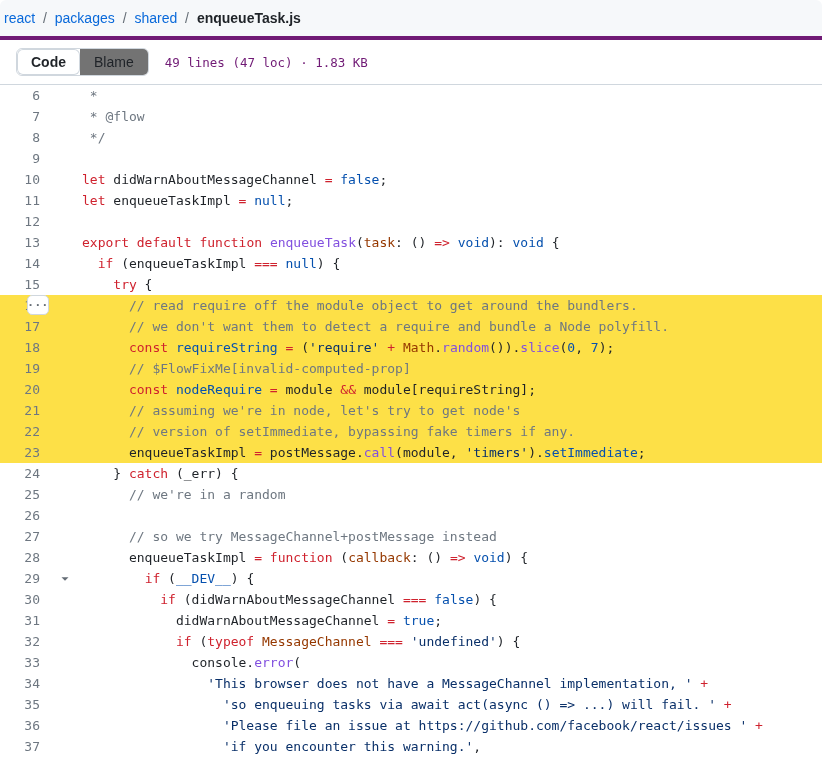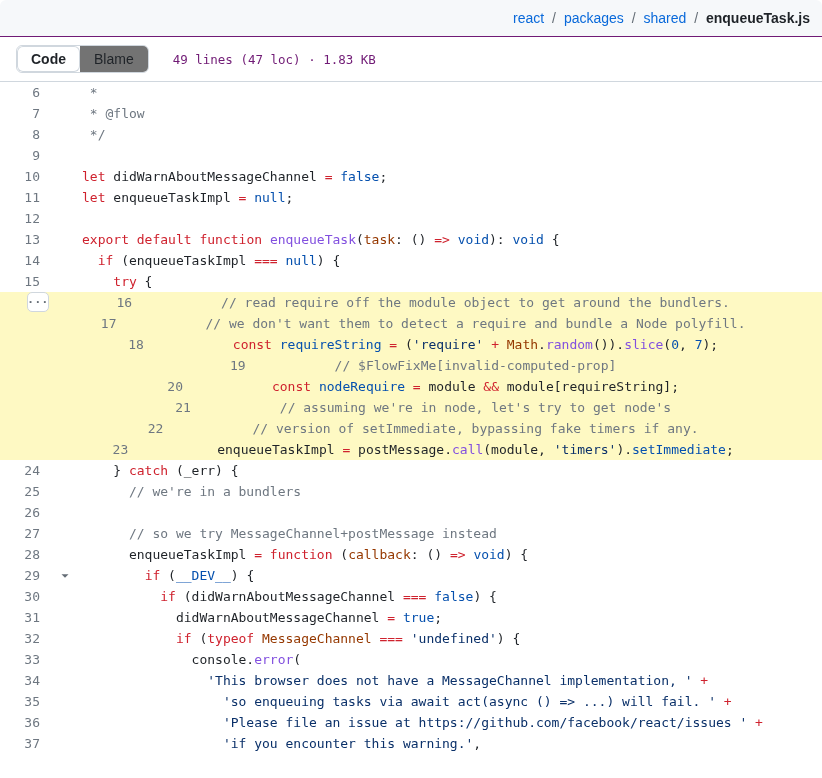--- a/index.html
+++ b/index.html
@@ -4,35 +4,34 @@
 <style>
 * { margin: 0; padding: 0; box-sizing: border-box; }
 body {
   font-family: -apple-system, BlinkMacSystemFont, "Segoe UI", Helvetica, Arial, sans-serif;
   font-size: 14px;
   color: #1f2328;
   background: #fff;
   width: 822px;
 }
 .breadcrumb-bar {
-  padding: 10px 12px;
-  border-bottom: 1px solid #701a75;
+  padding: 10px 4px;
+  border-bottom: 4px solid #701a75;
   background: #f6f8fa;
   border-radius: 6px 6px 0 0;
-  text-align: right;
 }
 .breadcrumb-bar a { color: #0969da; text-decoration: none; }
 .breadcrumb-bar .sep { color: #656d76; margin: 0 4px; }
 .breadcrumb-bar .current { color: #1f2328; font-weight: 600; }
 .toolbar {
   padding: 8px 16px;
   border-bottom: 1px solid #d0d7de;
   display: flex;
   align-items: center;
-  gap: 8px;
+  gap: 0;
 }
 .seg-group {
   display: inline-flex;
   border: 1px solid #d0d7de;
   border-radius: 6px;
   overflow: hidden;
 }
 .seg-btn {
   background: #737373;
   border: none;
@@ -73,21 +72,21 @@
   align-items: center;
   justify-content: center;
   cursor: pointer;
   z-index: 2;
   font-size: 11px;
   color: #656d76;
   font-weight: 700;
   letter-spacing: 0.5px;
 }
 .code-row { display: flex; }
-.code-row.hl { background: #fef9c3; justify-content: center; }
+.code-row.hl { background: #fde047; }
 .lineno {
   width: 58px;
   text-align: right;
   padding-right: 18px;
   color: #6e7781;
   user-select: none;
   flex-shrink: 0;
 }
 .fold-col {
   width: 18px;
@@ -224,21 +223,21 @@
       <div class="code-cell"><span>      enqueueTaskImpl </span><span class="tok-kw">=</span><span> postMessage.</span><span class="tok-fn">call</span><span>(module, </span><span class="tok-str">'timers'</span><span></span><span>).</span><span class="tok-const">setImmediate</span><span>;</span></div>
     </div>
     <div class="code-row">
       <div class="lineno">24</div>
       <div class="fold-col"></div>
       <div class="code-cell"><span>    } </span><span class="tok-kw">catch</span><span> (_err) {</span></div>
     </div>
     <div class="code-row">
       <div class="lineno">25</div>
       <div class="fold-col"></div>
-      <div class="code-cell"><span>      </span><span class="tok-cmt">// we're in a bundlers</span></div>
+      <div class="code-cell"><span>      </span><span class="tok-cmt">// we're in a random</span></div>
     </div>
     <div class="code-row">
       <div class="lineno">26</div>
       <div class="fold-col"></div>
       <div class="code-cell"><span>      </span></div>
     </div>
     <div class="code-row">
       <div class="lineno">27</div>
       <div class="fold-col"></div>
       <div class="code-cell"><span>      </span><span class="tok-cmt">// so we try MessageChannel+postMessage instead</span></div>

